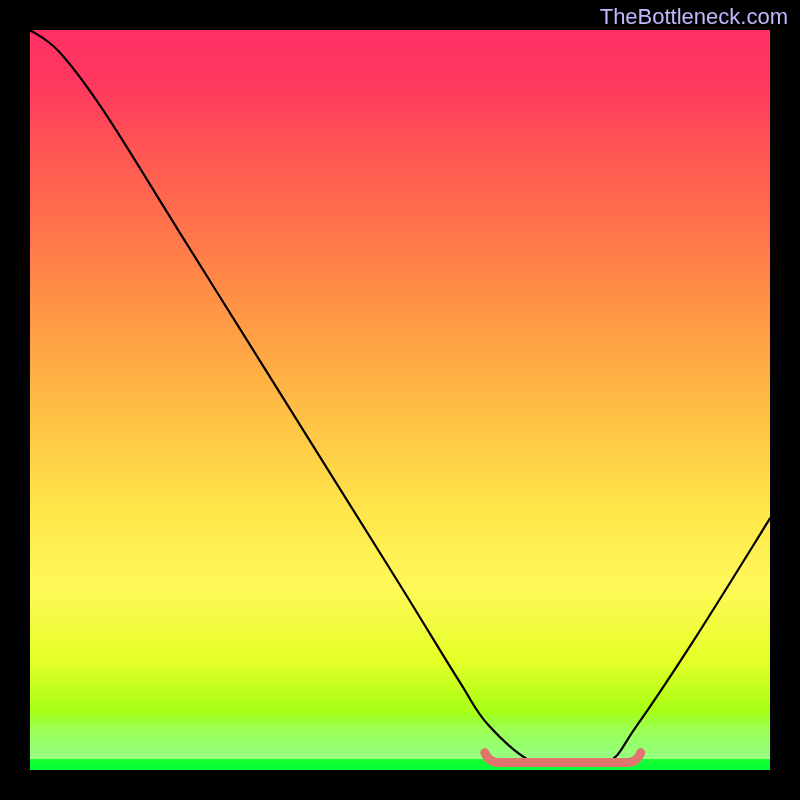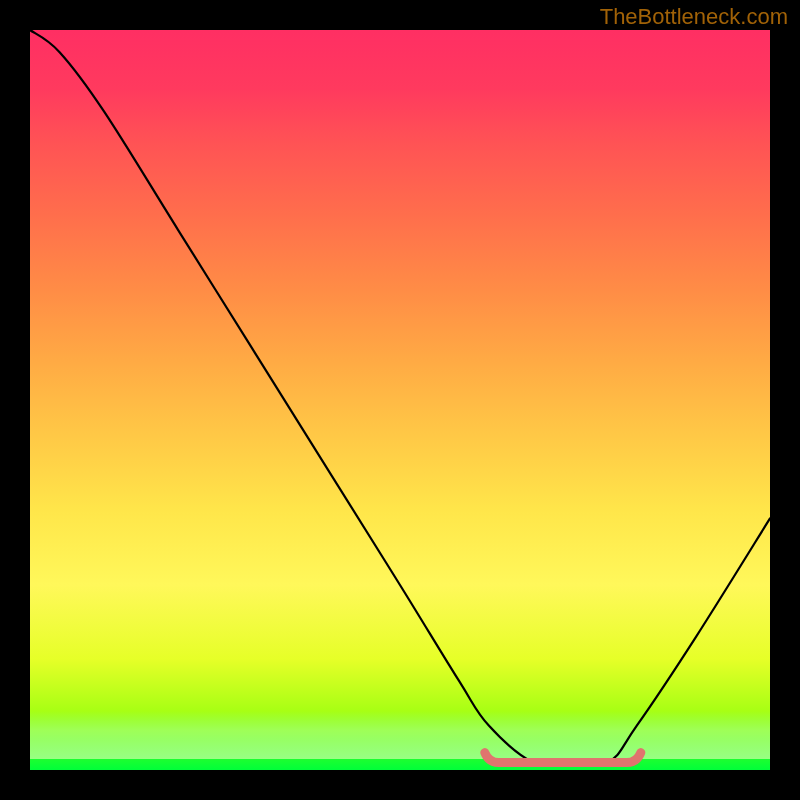--- a/index.html
+++ b/index.html
@@ -14,21 +14,21 @@
   .container {
     position: relative;
     width: 800px;
     height: 800px;
     background: #000;
   }
   .watermark {
     position: absolute;
     top: 4px;
     right: 12px;
-    color: #a16207;
+    color: #c4b5fd;
     font-size: 22px;
     font-weight: 500;
     z-index: 10;
     text-align: center;
   }
   .plot-frame {
     position: absolute;
     left: 30px;
     top: 30px;
     width: 740px;

